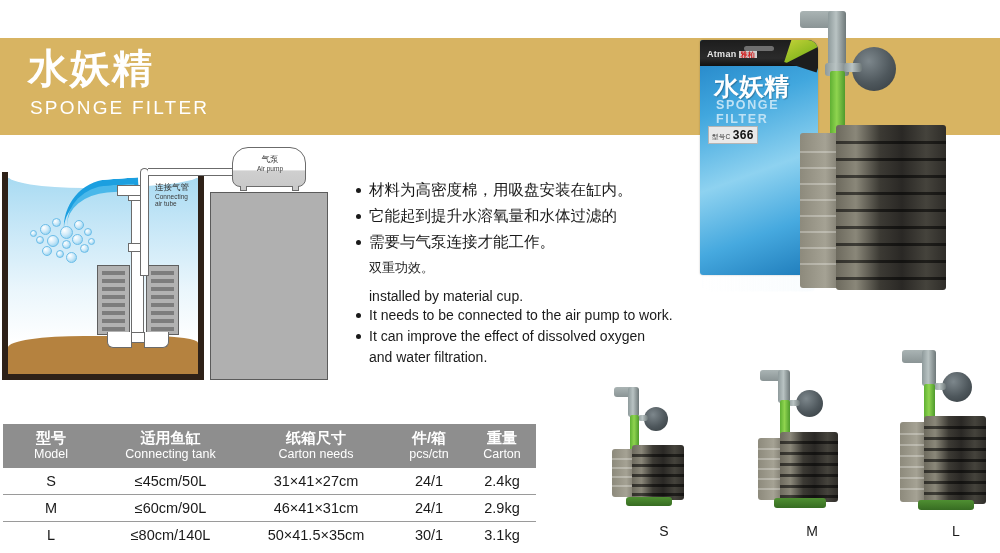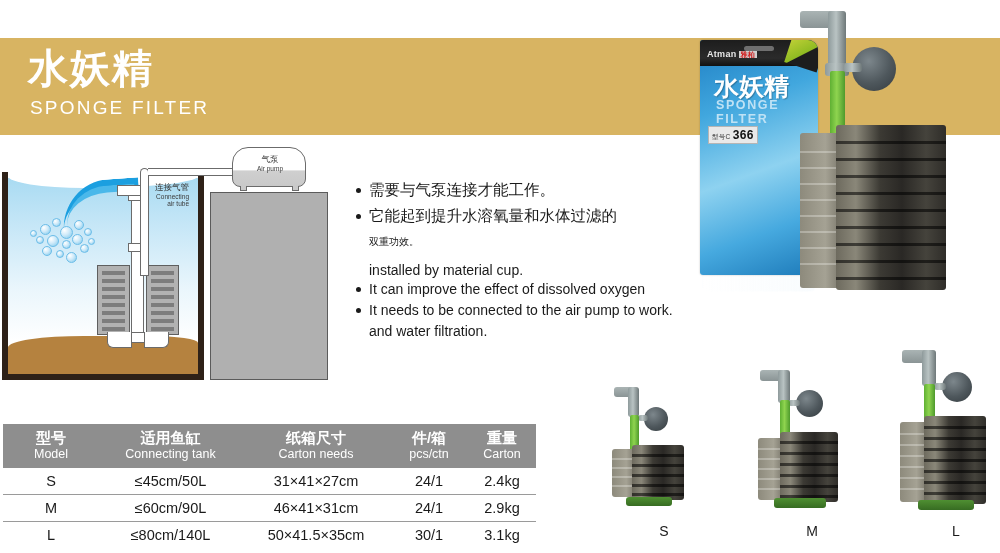--- a/index.html
+++ b/index.html
@@ -189,21 +189,20 @@
     height: 188px;
     background: #b0b0b0;
     border: 1.5px solid #5b5b5b;
     box-sizing: border-box;
   }
   .lbl {
     position: absolute;
     color: #3a3a3a;
     line-height: 1.12;
     white-space: nowrap;
-    text-align: right;
   }
   .lbl .cn { font-size: 8.5px; display: block; }
   .lbl .en { font-size: 6.5px; display: block; }
   .lbl-center { text-align: center; }
 
   
   .bullets {
     position: absolute;
     left: 355px;
     top: 178px;
@@ -222,21 +221,21 @@
     width: 5px;
     height: 5px;
     border-radius: 50%;
     background: #1a1a1a;
   }
   .bullet-cn { font-size: 15.5px; line-height: 24px; }
   .bullet-cn::before { top: 10px; }
   .bullet-en { font-size: 14px; line-height: 19px; }
   .bullet-en::before { top: 7px; }
   .cont { padding-left: 14px; }
-  .cont-cn { font-size: 10px; line-height: 24px; color: #1a1a1a; }
+  .cont-cn { font-size: 13px; line-height: 24px; color: #1a1a1a; }
   .cont-en { font-size: 14px; line-height: 19px; color: #1a1a1a; }
 
   
   .spec-table {
     position: absolute;
     left: 3px;
     top: 424px;
     width: 533px;
     border-collapse: collapse;
     table-layout: fixed;
@@ -486,27 +485,28 @@
       <span class="en">Air pump</span>
     </div>
     <div class="lbl" style="left:155px;top:43px;">
       <span class="cn">连接气管</span>
       <span class="en">Connecting</span>
       <span class="en">air tube</span>
     </div>
   </div>
 
   <div class="bullets">
+    <div class="bullet-row bullet-cn">材料为高密度棉，用吸盘安装在缸内。</div>
+    <div class="bullet-row bullet-cn">它能起到提升水溶氧量和水体过滤的</div>
     <div class="bullet-row bullet-cn">需要与气泵连接才能工作。</div>
-    <div class="bullet-row bullet-cn">它能起到提升水溶氧量和水体过滤的</div>
     <div class="cont cont-cn">双重功效。</div>
     <div style="height:7px;"></div>
     <div class="cont cont-en">installed by material cup.</div>
+    <div class="bullet-row bullet-en">It needs to be connected to the air pump to work.</div>
     <div class="bullet-row bullet-en">It can improve the effect of dissolved oxygen</div>
-    <div class="bullet-row bullet-en">It needs to be connected to the air pump to work.</div>
     <div class="cont cont-en">and water filtration.</div>
   </div>
 
   <table class="spec-table">
     <colgroup>
       <col style="width:96px;">
       <col style="width:143px;">
       <col style="width:148px;">
       <col style="width:78px;">
       <col style="width:68px;">

